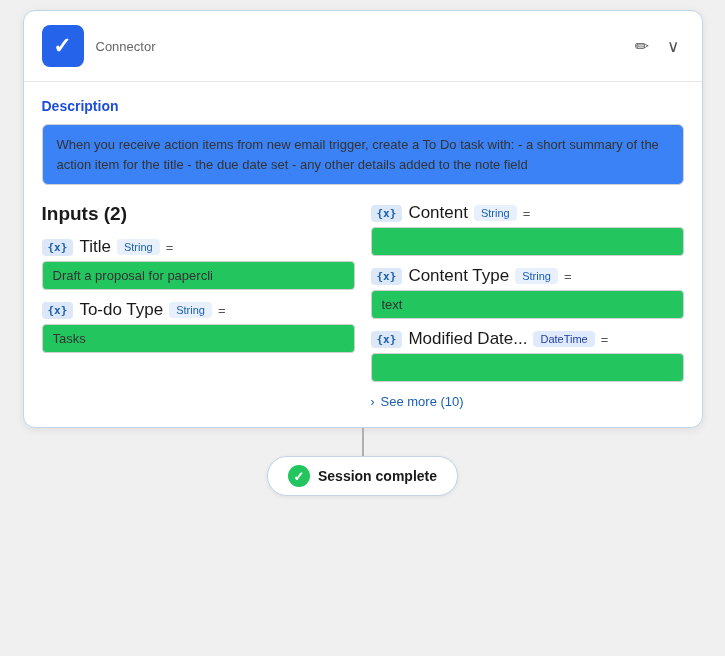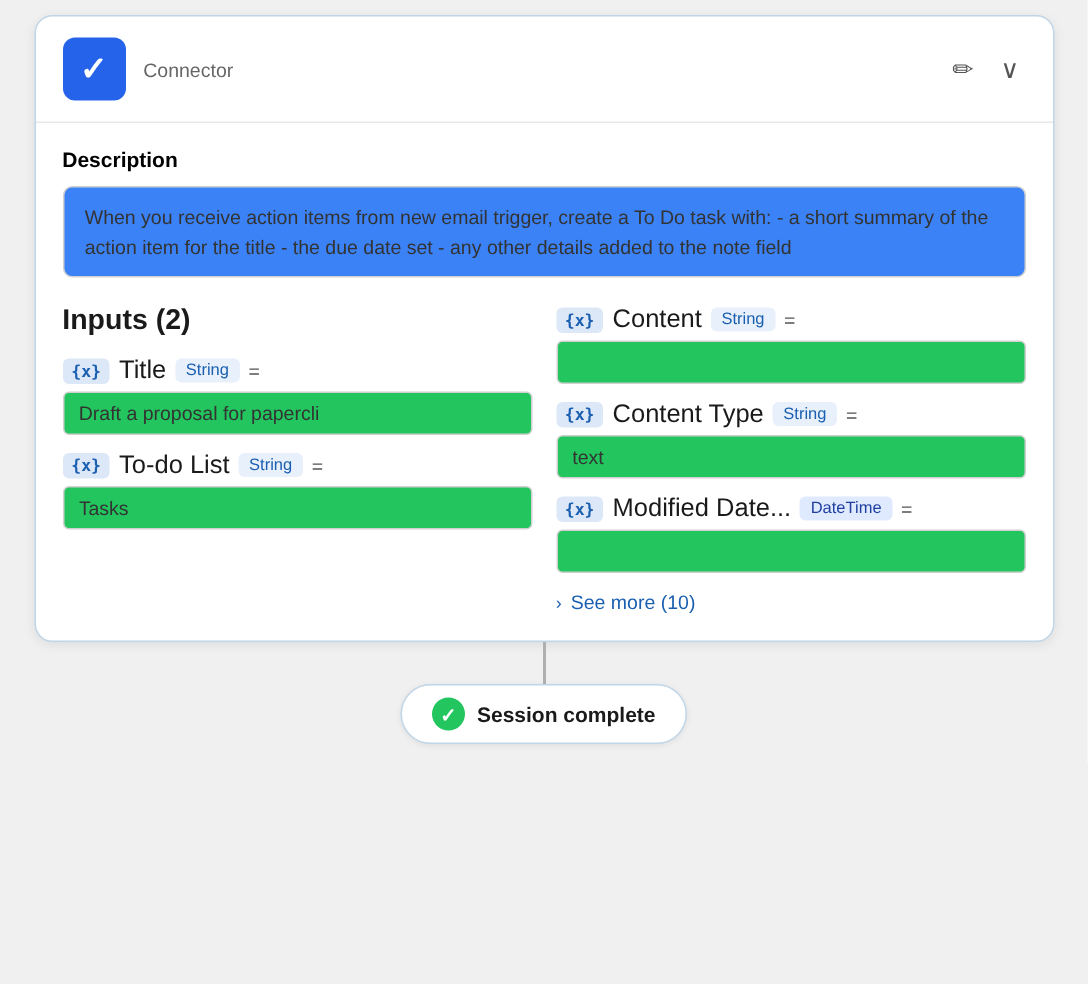--- a/index.html
+++ b/index.html
@@ -86,21 +86,21 @@
       align-items: center;
     }
 
     .card-body {
       padding: 16px 18px;
     }
 
     .section-title {
       font-size: 14px;
       font-weight: 700;
-      color: #000000;
+      color: #1d4ed8;
       margin-bottom: 10px;
     }
 
     .description-box {
       border: 1px solid #d0d0d0;
       border-radius: 6px;
       padding: 10px 14px;
       font-size: 13px;
       color: #333;
       line-height: 1.5;
@@ -269,21 +269,21 @@
             <span class="field-name">Title</span>
             <span class="type-badge">String</span>
             <span class="equals-sign">=</span>
           </div>
           <input class="field-input" type="text" value="Draft a proposal for papercli" style="">
         </div>
 
         <div class="field-row">
           <div class="field-label-row">
             <span class="var-badge">{x}</span>
-            <span class="field-name">To-do List</span>
+            <span class="field-name">To-do Type</span>
             <span class="type-badge">String</span>
             <span class="equals-sign">=</span>
           </div>
           <input class="field-input" type="text" value="Tasks" style="">
         </div>
       </div>
 
       <div class="io-column">
 
         <div class="field-row">

